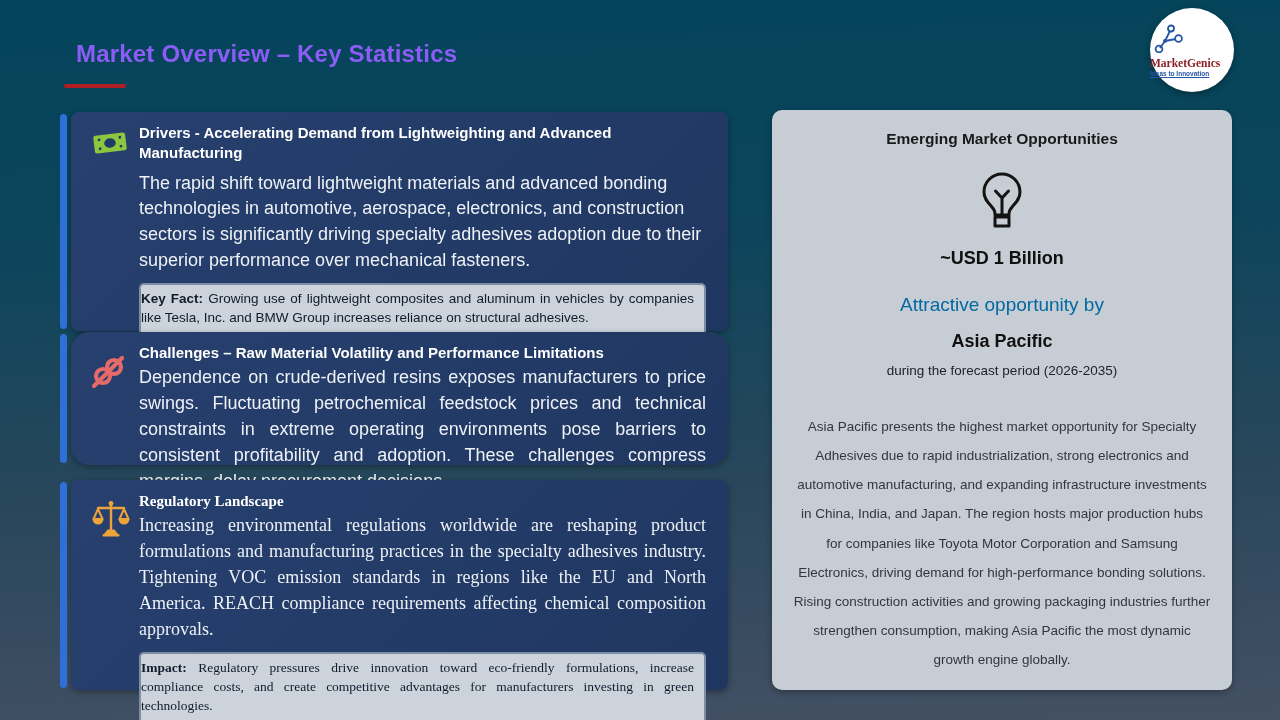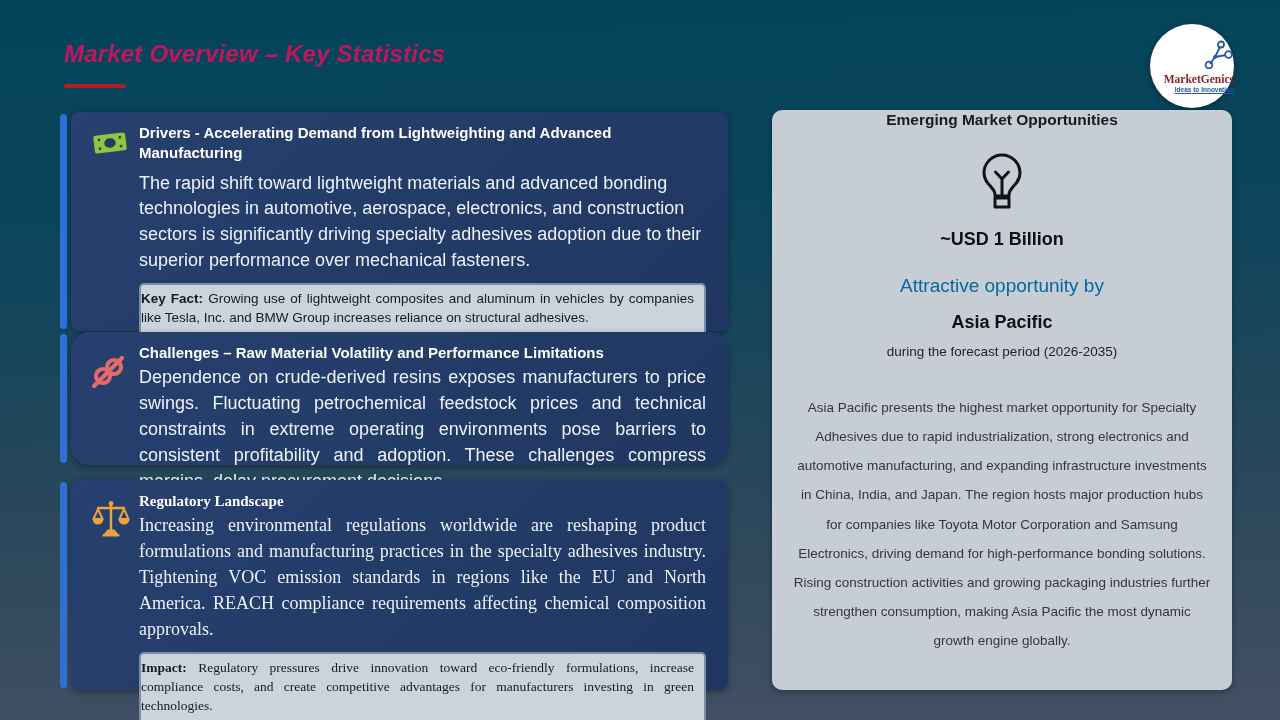--- a/index.html
+++ b/index.html
@@ -5,32 +5,32 @@
   * { margin:0; padding:0; box-sizing:border-box; }
   html,body { width:1280px; height:720px; overflow:hidden; }
   body {
     font-family:"Liberation Sans", sans-serif;
     background:linear-gradient(178deg, #03445a 0%, #0c455c 32%, #2a475b 68%, #445064 100%);
     position:relative;
   }
 
   
   .slide-title {
-    position:absolute; left:64px; top:40px;
-    font-size:24px; font-weight:700; color:#be185d; letter-spacing:.2px;font-style:italic;
+    position:absolute; left:76px; top:40px;
+    font-size:24px; font-weight:700; color:#8b5cf6; letter-spacing:.2px;
   }
   .title-rule {
     position:absolute; left:64px; top:84px; width:62px; height:4px;
     background:#b01e23; border-radius:2px;
   }
   .logo {
-    position:absolute; left:1150px; top:24px; width:84px; height:84px;
+    position:absolute; left:1150px; top:8px; width:84px; height:84px;
     background:#ffffff; border-radius:50%;
     box-shadow:0 2px 6px rgba(0,0,0,.35);
-    display:flex; flex-direction:column; align-items:flex-end; justify-content:center;
+    display:flex; flex-direction:column; align-items:flex-start; justify-content:center;
     text-align:center;
   }
   .logo-brand { font-family:"Liberation Serif", serif; font-weight:700; font-size:11.5px; color:#8b2125; line-height:1.1; }
   .logo-tagline { font-size:6.5px; font-weight:700; color:#2456a4; text-decoration:underline; margin-top:1px; }
 
   
   .card {
     position:absolute; left:71px; width:657px;
     background:linear-gradient(135deg,#27406f 0%, #1f3760 100%);
     border-radius:8px; box-shadow:0 2px 6px rgba(0,0,0,.35);
@@ -49,21 +49,21 @@
     padding:5px 10px 7px 0; font-size:13.5px; color:#121a2c; line-height:1.4;
     text-align:justify;
   }
   .callout .b { font-weight:700; }
 
   
   .panel {
     position:absolute; left:772px; top:110px; width:460px; height:580px;
     background:#c7cdd4; border-radius:10px; box-shadow:0 2px 6px rgba(0,0,0,.3);
     display:flex; flex-direction:column; align-items:center; text-align:center;
-    padding:1px 21px 0 21px;
+    padding:20px 21px 0 21px;
   }
   .panel-title { font-size:15.5px; font-weight:700; color:#1a1a1a; }
   .panel-bulb { margin-top:22px; }
   .panel-value { margin-top:8px; font-size:18px; font-weight:700; color:#101010; }
   .panel-sub { margin-top:25px; font-size:19px; color:#0369a1; }
   .panel-region { margin-top:15px; font-size:18px; font-weight:700; color:#101010; }
   .panel-period { margin-top:11px; font-size:13.5px; color:#20242a; }
   .panel-desc { margin-top:34px; font-size:13.5px; color:#33373d; line-height:2.16; }
 </style>
 </head>

